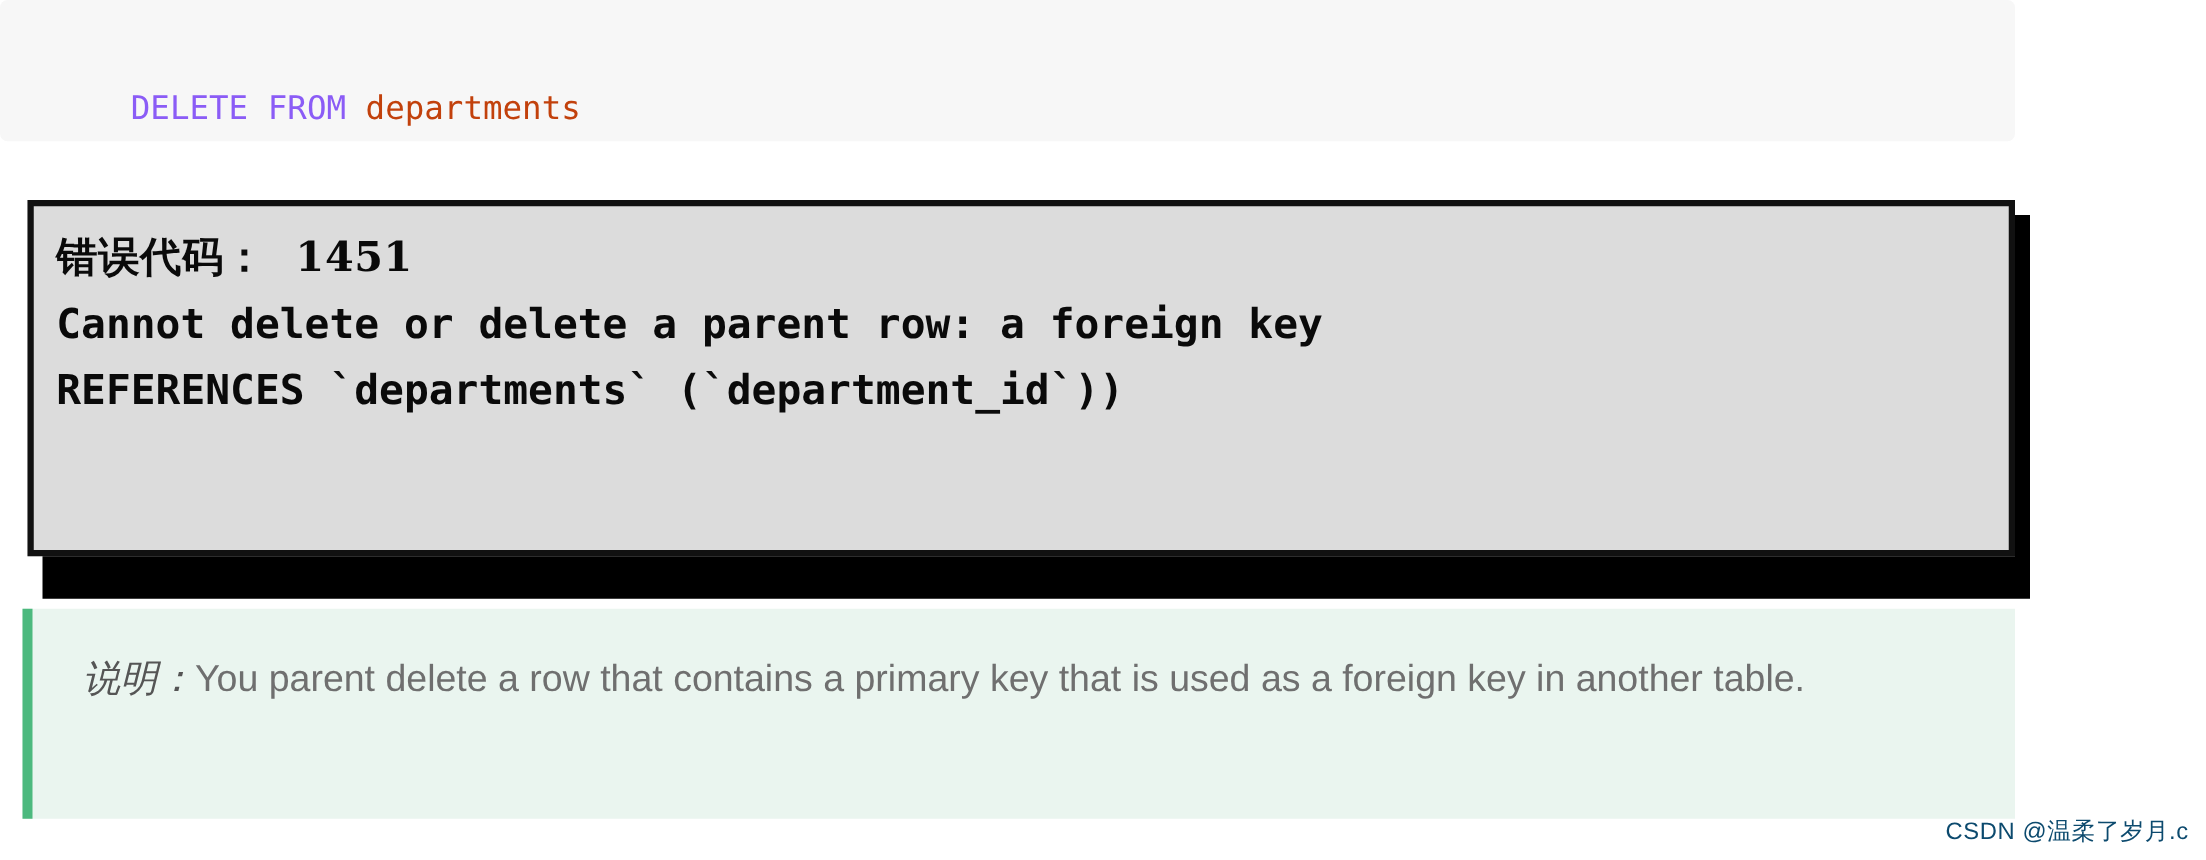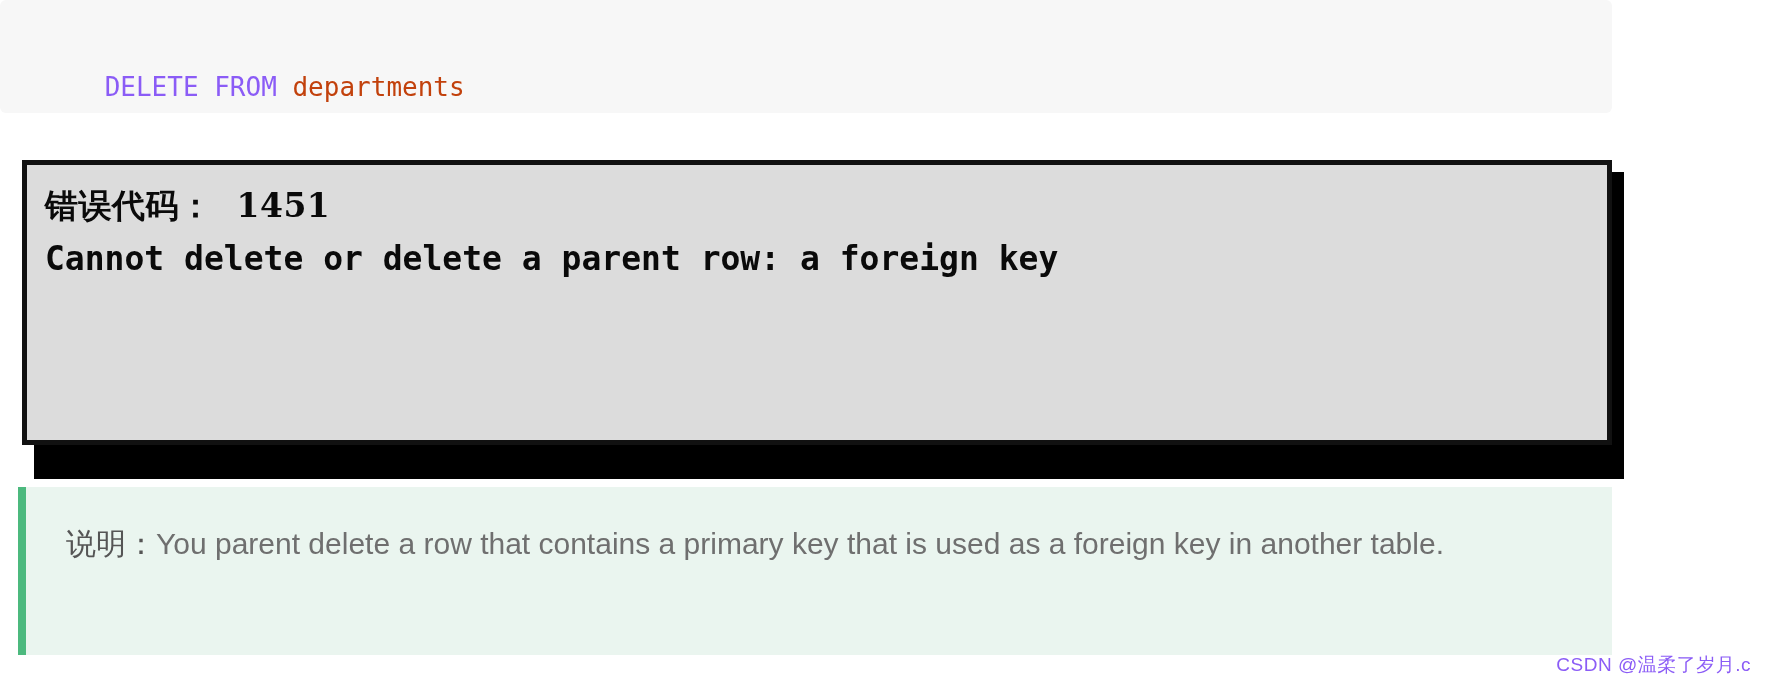--- a/index.html
+++ b/index.html
@@ -103,30 +103,31 @@
     padding: 30px 40px 26px 40px;
   }
   .note-text {
     font-family: "Liberation Sans", sans-serif;
     font-size: 30px;
     line-height: 54px;
     color: #6f6f6f;
   }
   .note-label {
     color: #555555;
+    font-style: italic;
   }
 
   
   .watermark {
     position: absolute;
     right: 14px;
     bottom: 10px;
     font-family: "Liberation Sans", sans-serif;
     font-size: 19px;
-    color: #8b5cf6;
+    color: #0c4a6e;
     white-space: nowrap;
     letter-spacing: 0.5px;
     text-align: right;
   }
 </style>
 </head>
 <body>
 
 <div class="code-block">
   <div class="code-line">
@@ -135,20 +136,21 @@
   <div class="code-line">
     <span class="tok-kw">WHERE</span><span class="tok-ident">        </span><span class="tok-ident">dep</span><span class="caret"></span><span class="tok-ident">artment_id</span><span class="tok-op"> = </span><span class="tok-num">60</span><span class="tok-punct">;</span>
   </div>
 </div>
 
 <div class="error-wrap">
   <div class="error-shadow"></div>
   <div class="error-box">
     <div class="err-line">错误代码：  1451</div>
     <div class="err-line mono">Cannot delete or delete a parent row: a foreign key</div>
+    <div class="err-line mono">REFERENCES `departments` (`department_id`))</div>
   </div>
 </div>
 
 <div class="note-box">
   <div class="note-text"><span class="note-label">说明：</span><span>You parent delete a row that contains a primary key that is used as a foreign key in another table.</span></div>
 </div>
 
 <div class="watermark">CSDN @温柔了岁月.c</div>
 
 </body></html>

